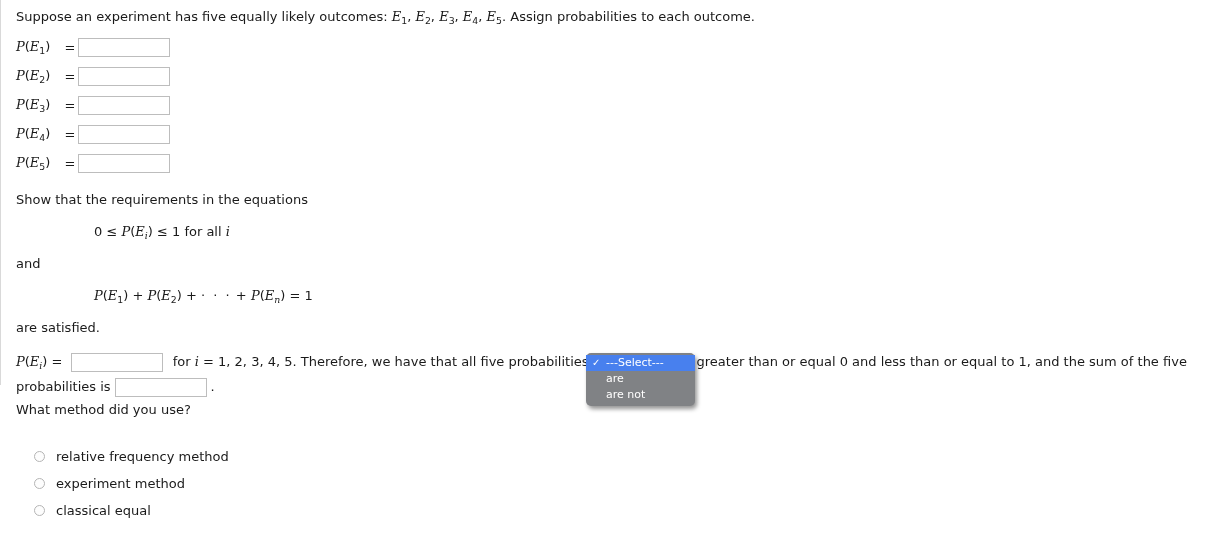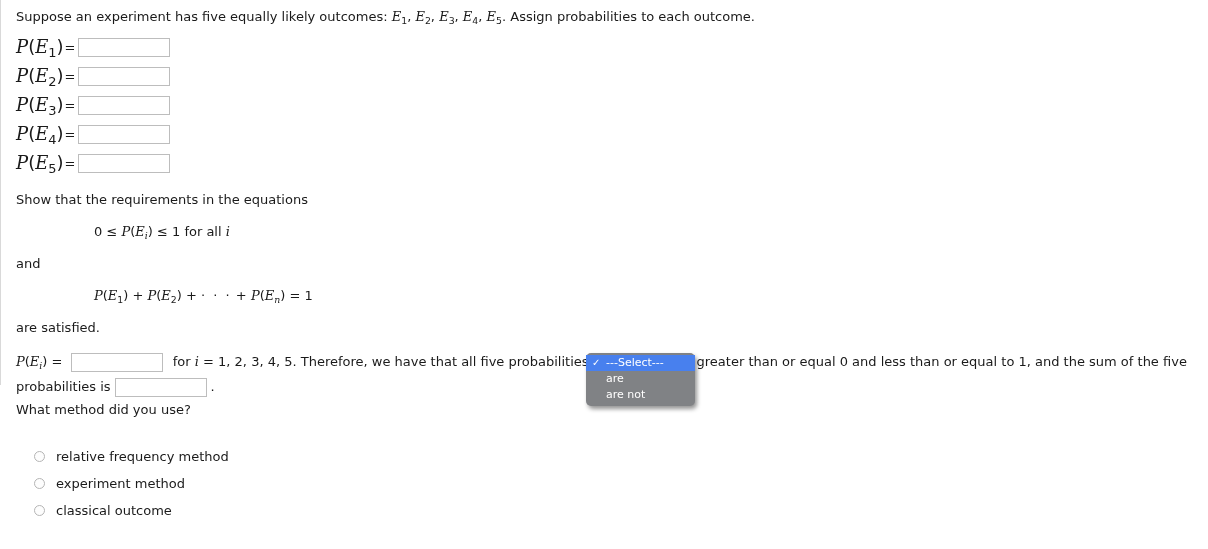--- a/index.html
+++ b/index.html
@@ -54,21 +54,21 @@
     top: 33px;
     left: 15px;
   }
   .prob-row {
     height: 29px;
     display: flex;
     align-items: center;
   }
   .prob-label {
     width: 46px;
-    font-size: 18px;
+    font-size: 13px;
     white-space: nowrap;
   }
   .eq-sign {
     width: 16px;
     text-align: center;
     font-size: 13px;
   }
   .txt-input {
     width: 92px;
     height: 19px;
@@ -289,18 +289,18 @@
     </div>
 
     <div class="radio-item">
       <span class="radio-circle"></span>
       <span class="radio-label">experiment method</span>
     </div>
 
 
     <div class="radio-item">
       <span class="radio-circle"></span>
-      <span class="radio-label">classical outcome</span>
+      <span class="radio-label">classical equal</span>
     </div>
 
   </div>
 
 </div>
 
 </body></html>

